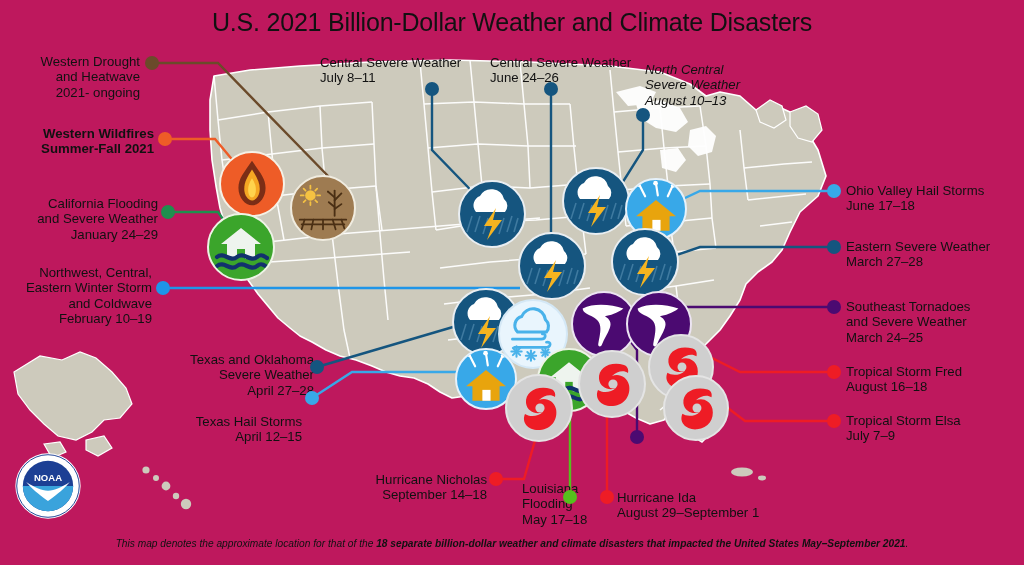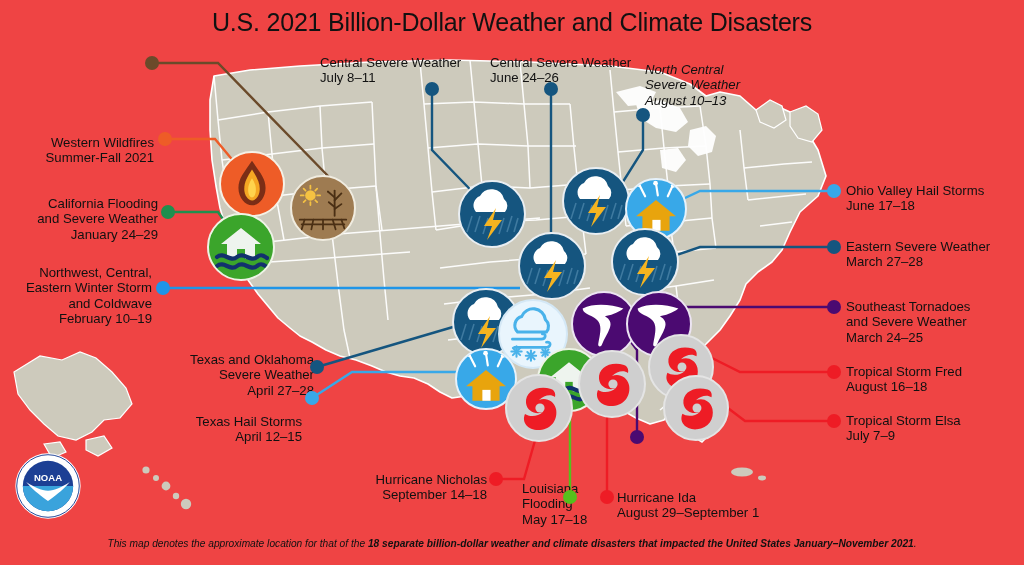--- a/index.html
+++ b/index.html
@@ -3,21 +3,21 @@
 <meta charset="utf-8">
 <style>
   * { box-sizing: border-box; }
   html, body {
     margin: 0; padding: 0;
     width: 1024px; height: 565px;
     background: #ffffff;
     font-family: "Liberation Sans", sans-serif;
     overflow: hidden;
   }
-  #page { position: relative; width: 1024px; height: 565px; background: #ef4444; }
+  #page { position: relative; width: 1024px; height: 565px; background: #be185d; }
 
   #title {
     position: absolute; top: 8px; left: 0; width: 1024px;
     text-align: center;
     font-size: 25px; font-weight: 400; color: #111;
     letter-spacing: -0.2px;
   }
 
   #map-layer, #line-layer, #icon-layer, #label-layer {
     position: absolute; top: 0; left: 0; width: 1024px; height: 565px;
@@ -427,23 +427,26 @@
         <path d="M44 13 C30 9, 18 16, 19 27 C20 36, 30 39, 36 36
                  C31 41, 22 41, 18 38 C14 47, 22 55, 33 54 C45 53, 51 43, 49 33
                  C47 24, 38 21, 32 24 C37 19, 44 18, 48 21 C49 17, 47 14, 44 13 Z" fill="#ee1c25"></path>
         <circle cx="33" cy="32" r="4.6" fill="#cfcfcf"></circle>
       </svg>
     </div>
   </div>
 
   <div id="label-layer">
 
+    <div class="label right" style="left:0px; top:54px; width:140px;">Western Drought
+and Heatwave
+2021- ongoing</div>
     <div class="dot" style="left:145px; top:56px; width:14px; height:14px; background:#6b4a2a;"></div>
 
-    <div class="label right" style="left:0px; top:135px; width:154px;">Western Wildfires
+    <div class="label right" style="left:0px; top:126px; width:154px;font-weight:bold;">Western Wildfires
 Summer-Fall 2021</div>
     <div class="dot" style="left:158px; top:132px; width:14px; height:14px; background:#ee5c27;"></div>
 
     <div class="label right" style="left:0px; top:196px; width:158px;">California Flooding
 and Severe Weather
 January 24–29</div>
     <div class="dot" style="left:161px; top:205px; width:14px; height:14px; background:#1f8f4e;"></div>
 
     <div class="label right" style="left:0px; top:265px; width:152px;">Northwest, Central,
 Eastern Winter Storm
@@ -514,15 +517,15 @@
     <circle cx="50" cy="50" r="48" fill="#ffffff"></circle>
     <circle cx="50" cy="50" r="46" fill="none" stroke="#1c3f94" stroke-width="1.4"></circle>
     <circle cx="50" cy="50" r="37" fill="#1c3f94"></circle>
     <path d="M13 50 a37 37 0 0 0 74 0 Z" fill="#3aa3dc"></path>
     <path d="M18 44 C30 58, 42 66, 50 72 C58 66, 70 58, 82 44
              C70 52, 60 56, 50 57 C40 56, 30 52, 18 44 Z" fill="#ffffff"></path>
     <text x="50" y="42" text-anchor="middle" font-family="'Liberation Sans', sans-serif" font-size="14" font-weight="700" fill="#ffffff">NOAA</text>
   </svg>
 
   <div id="footer">
-    <span>This map denotes the approximate location for that of the </span><b>18 separate billion-dollar weather and climate disasters that impacted the United States January–November 2021</b><span>.</span>
+    <span>This map denotes the approximate location for that of the </span><b>18 separate billion-dollar weather and climate disasters that impacted the United States May–September 2021</b><span>.</span>
   </div>
 </div>
 
 </body></html>

